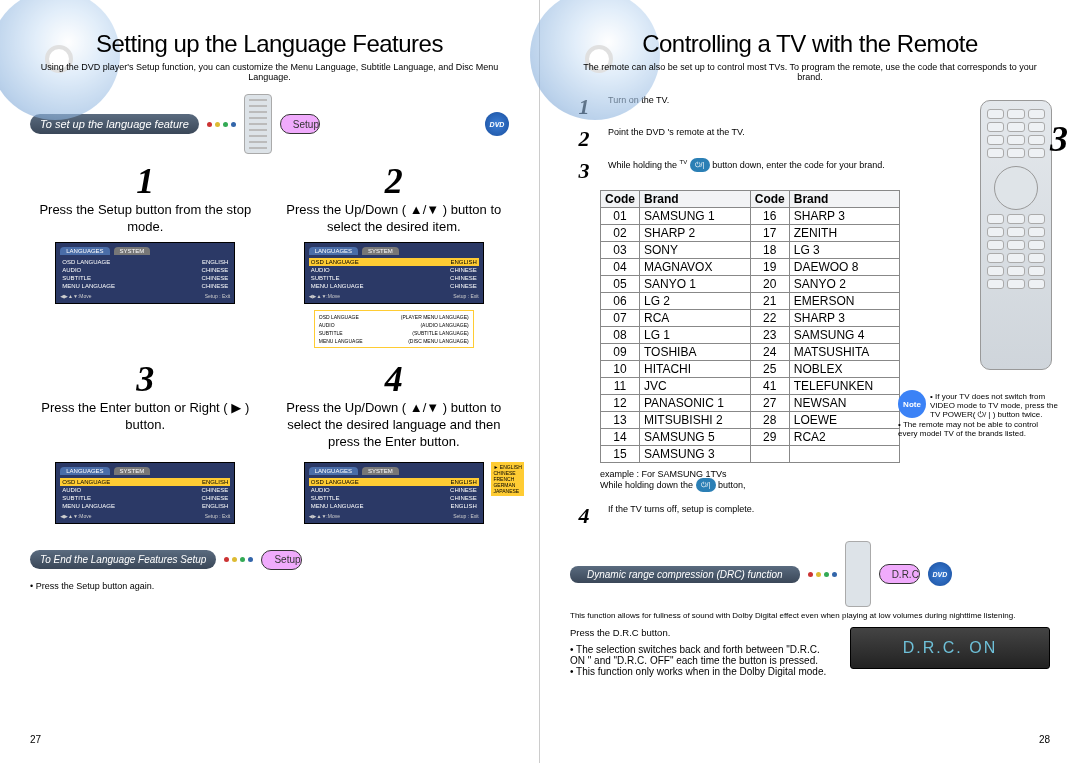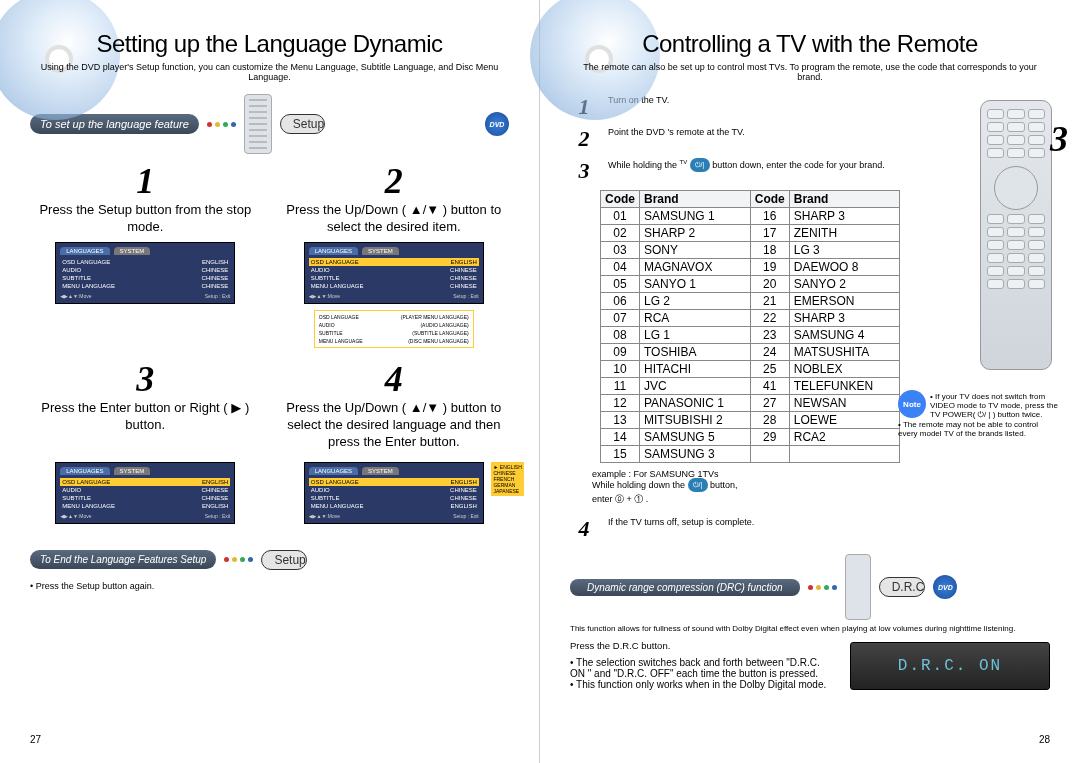--- a/index.html
+++ b/index.html
@@ -58,22 +58,22 @@
     font-size: 11px;
     font-style: italic;
     margin: 6px 0;
   }
   .banner-row { display: flex; align-items: center; gap: 8px; }
   .dotline { display: flex; gap: 3px; align-items: center; }
   .dot { width: 5px; height: 5px; border-radius: 50%; }
   .dot.r { background: #c33; } .dot.y { background: #db3; } .dot.g { background: #3a5; } .dot.b { background: #36a; }
   .chip {
     display: inline-flex; align-items: center; justify-content: center;
-    background: #e5e5e5; border: 1.5px solid #333; border-radius: 10px;
-    min-width: 36px; height: 20px; font-size: 12px; color: #333; padding-left: 12px;
+    background: #f0abfc; border: 1.5px solid #333; border-radius: 10px;
+    min-width: 36px; height: 20px; font-size: 10px; color: #333; padding-left: 12px;
   }
   .dvd-badge {
     width: 24px; height: 24px; border-radius: 50%;
     background: radial-gradient(circle, #3b7ed6 0%, #1a4f9e 100%);
     color: #fff; display: inline-flex; align-items: center; justify-content: center;
     font-size: 7px; font-weight: bold; font-style: italic;
   }
   .remote-mini {
     width: 28px; height: 60px; background: #dde3e8;
     border: 1px solid #aaa; border-radius: 4px;
@@ -141,21 +141,21 @@
   }
   .code-table {
     width: 300px; margin: 6px 0 6px 30px;
     border-collapse: collapse; font-size: 12px;
   }
   .code-table th, .code-table td {
     border: 1px solid #888; padding: 1px 4px; text-align: left;
   }
   .code-table th { background: #f2f3f5; }
   .code-table td.c { text-align: center; width: 36px; }
-  .example { font-size: 9px; margin-left: 22px; margin-top: 4px; }
+  .example { font-size: 9px; margin-left: 30px; margin-top: 4px; }
   .remote-large {
     position: absolute; right: 28px; top: 100px;
     width: 72px; height: 270px;
     background: linear-gradient(#e4e8ec, #cfd5db);
     border: 1px solid #999; border-radius: 10px;
     display: flex; flex-direction: column; align-items: center;
     padding: 8px 6px; gap: 4px;
   }
   .remote-large .btngrid {
     display: grid; grid-template-columns: repeat(3, 1fr);
@@ -182,43 +182,43 @@
   .note-block ul { list-style: none; margin-top: 2px; }
   .note-block li::before { content: "• "; }
 
   .drc-section { margin-top: 12px; }
   .drc-row { display: flex; align-items: center; gap: 8px; }
   .drc-banner {
     background: linear-gradient(to bottom, #5a6b7f 0%, #3a4758 100%);
     color: #fff; padding: 3px 17px; border-radius: 8px; font-size: 10px; font-style: italic; text-align: right;
   }
   .drc-desc { font-size: 8px; margin: 4px 0 6px 0; line-height: 1.3; }
-  .drc-body { display: flex; gap: 20px; align-items: flex-end; }
+  .drc-body { display: flex; gap: 20px; align-items: flex-start; }
   .drc-left { flex: 1; }
   .drc-bul { font-size: 10px; margin: 4px 0 0 0; list-style: none; }
   .drc-bul li::before { content: "• "; }
   .lcd {
-    width: 200px; height: 48px;
+    width: 200px; height: 42px;
     background: linear-gradient(#444, #222);
-    color: #6ec0d8; font-family: Liberation Mono, monospace;
+    color: #6ec0d8; font-family: Liberation Sans, sans-serif;
     display: flex; align-items: center; justify-content: center;
     font-size: 16px; letter-spacing: 2px;
     border: 1px solid #000; border-radius: 3px;
   }
   .drc-remote {
     width: 26px; height: 66px; background: #dde3e8;
     border: 1px solid #aaa; border-radius: 4px; display: inline-block;
   }
 </style>
 </head>
 <body>
 
 <div class="page page-left">
   <div class="disc"></div>
-  <h1>Setting up the Language Dynamic</h1>
+  <h1>Setting up the Language Features</h1>
   <div class="intro">Using the DVD player's Setup function, you can customize the Menu Language, Subtitle Language, and Disc Menu Language.</div>
 
   <div class="banner-row">
     <div class="banner">To set up the language feature</div>
     <div class="dotline">
       <span class="dot r"></span>
         <span class="dot y"></span>
         <span class="dot g"></span>
         <span class="dot b"></span>
     </div>
@@ -543,21 +543,20 @@
       </tbody>
   </table>
 
   <div class="example">
     <div>example  : For SAMSUNG 1TVs</div>
     <div>
       <span>While holding down the </span>
       <span class="tv-icon">⏻/|</span>
       <span> button,</span>
     </div>
-    <div>enter ⓪ + ① .</div>
   </div>
 
   <div class="step" style="margin-top:10px">
     <div class="num">4</div>
     <div class="body">If the TV turns off, setup is complete.</div>
   </div>
 
   <div class="remote-large">
     <div class="btngrid">
         <div class="btn"></div>

